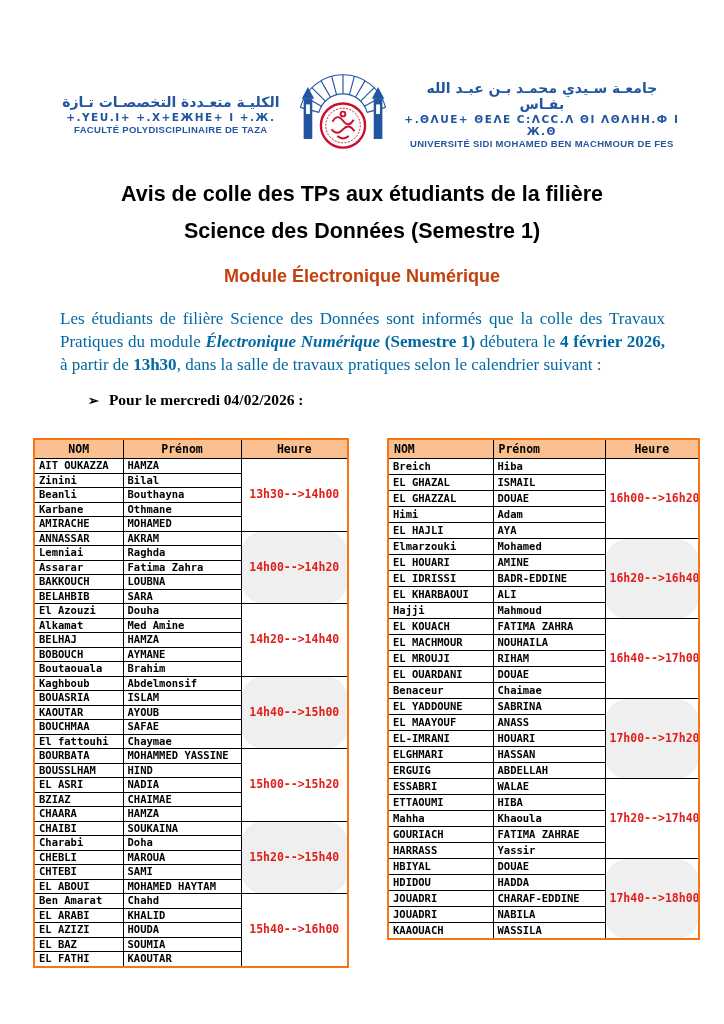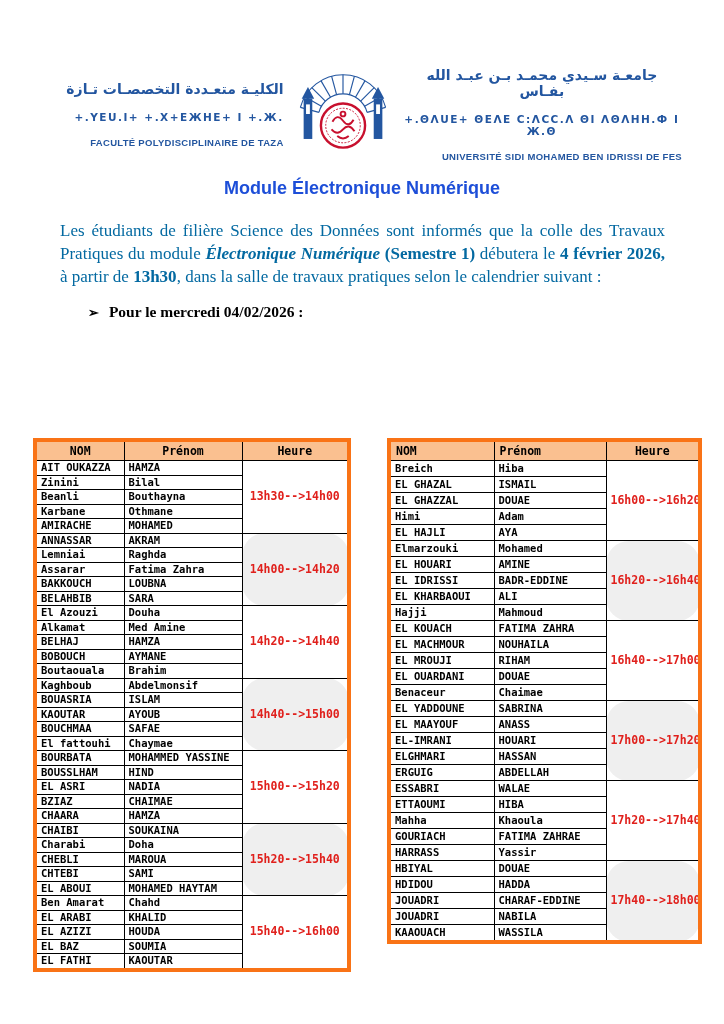--- a/index.html
+++ b/index.html
@@ -2,43 +2,43 @@
 <html><head>
 <meta charset="utf-8">
 <style>
   html,body{margin:0;padding:0;background:#ffffff;}
   .page{position:relative;width:724px;height:1024px;background:#fff;overflow:hidden;
         font-family:"Liberation Sans",sans-serif;}
 
   
   .header{display:flex;align-items:center;justify-content:space-between;
           margin:66px 42px 0 58px;color:#2356a0;}
-  .inst{display:flex;flex-direction:column;gap:14px;text-align:center;align-items:flex-end;}
+  .inst{display:flex;flex-direction:column;gap:1px;text-align:center;}
   .inst .arabic{font-size:14px;font-weight:bold;direction:rtl;font-family:"DejaVu Sans",sans-serif;}
   .inst .tifinagh{font-size:10.5px;font-weight:bold;letter-spacing:1.5px;font-family:"DejaVu Sans",sans-serif;}
   .inst .latin{font-size:9.5px;font-weight:bold;letter-spacing:.3px;}
   .inst-left{width:235px;}
   .inst-right{width:292px;}
   .logo-wrap{width:118px;height:96px;flex:0 0 auto;}
 
   
   .title{margin-top:14px;text-align:center;font-weight:bold;font-size:21.5px;
          line-height:37px;color:#000;}
-  .subtitle{margin-top:16px;text-align:center;font-weight:bold;font-size:18px;color:#1d4ed8;}
+  .subtitle{margin-top:16px;text-align:center;font-weight:bold;font-size:18px;color:#c2410c;}
 
   
   .para{margin:20px 59px 0 60px;font-family:"Liberation Serif",serif;font-size:17px;
         line-height:23px;text-align:justify;color:#0369a1;}
   .bullet-line{margin:15px 0 0 88px;font-family:"Liberation Serif",serif;
                font-weight:bold;font-size:15.5px;color:#000;}
   .bullet-line .arrow{margin-right:10px;font-size:13px;}
 
   
   table.sched{position:absolute;border-collapse:collapse;table-layout:fixed;
-              border:4px solid #f97316;
+              border:2px solid #f97316;
               font-family:"DejaVu Sans Mono",monospace;font-weight:bold;}
   .tbl-left{left:33px;top:438px;width:314px;}
   .tbl-right{left:387px;top:438px;width:311px;}
   .tbl-left  col.c1{width:89px}  .tbl-left  col.c2{width:118px} .tbl-left  col.c3{width:107px}
   .tbl-right col.c1{width:105px} .tbl-right col.c2{width:112px} .tbl-right col.c3{width:94px}
   table.sched th{background:#fac090;border:1px solid #000;font-size:11.5px;
                  height:18px;padding:0 5px;color:#000;}
   .tbl-left th{text-align:center;}
   .tbl-right th{text-align:left;}
   .tbl-right th:last-child{text-align:center;}
@@ -93,24 +93,28 @@
           <path d="M48,66 q6,7 12,0 q6,-7 12,2"></path>
           <path d="M54,73 q6,5 12,0"></path>
           <circle cx="60" cy="50" r="2.5"></circle>
         </g>
       </svg>
     </div>
 
     <div class="inst inst-right">
       <div class="arabic">جامعـة سـيدي محمـد بـن عبـد الله بفـاس</div>
       <div class="tifinagh">+.ΘΛUЕ+ ΘЕΛЕ С:ΛСС.Λ ΘΙ ΛΘΛНН.Ф Ι Ж.Θ</div>
-      <div class="latin">UNIVERSITÉ SIDI MOHAMED BEN IDRISSI DE FES</div>
+      <div class="latin">UNIVERSITÉ SIDI MOHAMED BEN MACHMOUR DE FES</div>
     </div>
   </div>
 
+  <div class="title">
+    <div>Avis de colle des TPs aux étudiants de la filière</div>
+    <div>Science des Données (Semestre 1)</div>
+  </div>
   <div class="subtitle">Module Électronique Numérique</div>
 
   <div class="para" id="para"><span>Les étudiants de filière Science des Données sont informés que la colle des Travaux Pratiques du module </span><span style="font-weight: bold; font-style: italic;">Électronique Numérique</span><span style="font-weight: bold;"> </span><span style="font-weight: bold;">(Semestre 1)</span><span> débutera le </span><span style="font-weight: bold;">4 février 2026,</span><span> à partir de </span><span style="font-weight: bold;">13h30</span><span>, dans la salle de travaux pratiques selon le calendrier suivant :</span></div>
 
   <div class="bullet-line">
     <span class="arrow">➢</span><span>Pour le mercredi 04/02/2026 :</span>
   </div>
 
   <table class="sched tbl-left">
     <colgroup>

